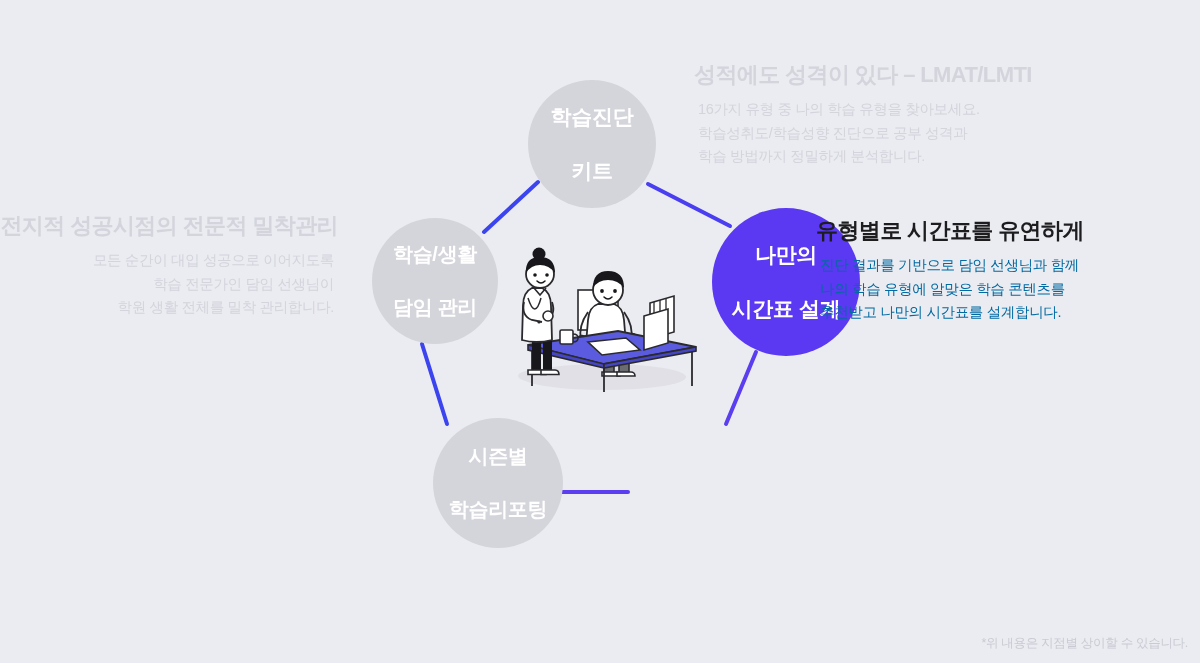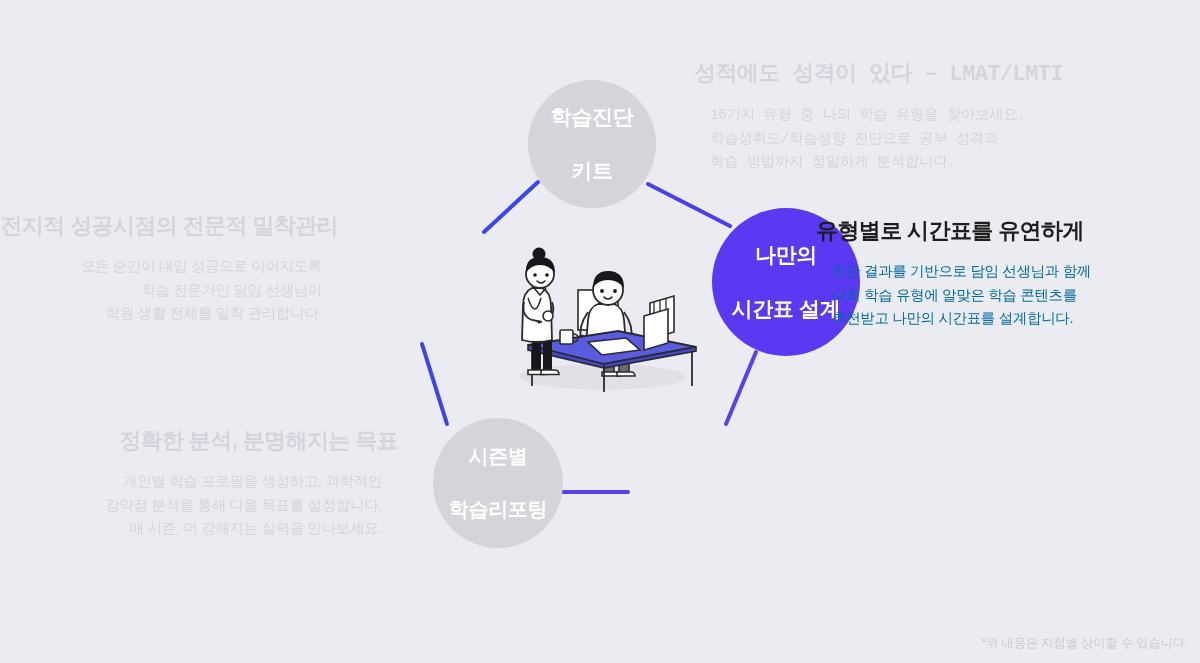--- a/index.html
+++ b/index.html
@@ -49,33 +49,33 @@
   .tblock{position:absolute;box-sizing:border-box;}
   .tblock h3{
     margin:0 0 10px 0;
     font-size:22px;
     font-weight:bold;
     letter-spacing:-0.6px;
     line-height:1.2;
     color:#d3d4dc;
   }
   .tblock p{
-    margin:16px;
+    margin:4px;
     font-size:14.5px;
     line-height:1.62;
     letter-spacing:-0.35px;
     color:#d3d4dc;
     white-space:pre-line;
   }
   .tblock.active h3{color:#1d1d1f;}
   .tblock.active p{color:#0369a1;}
   .tblock.right{text-align:left;}
   .tblock.left{text-align:right;}
 
-  #txt-diagnosis{left:694px;top:62px;width:430px;font-family:Liberation Mono, monospace;}
+  #txt-diagnosis{left:694px;top:62px;width:430px;}
   #txt-schedule {left:816px;top:218px;width:330px;}
   #txt-mentor   {left:0px;top:213px;width:350px;padding-right:12px;}
   #txt-report   {left:60px;top:428px;width:350px;padding-right:12px;}
   #txt-system   {left:800px;top:428px;width:360px;}
 
   .footnote{
     position:absolute;right:12px;bottom:11px;
     font-size:12.5px;color:#c9cad3;letter-spacing:-0.3px;
   }
 </style>
@@ -166,20 +166,24 @@
 
       <path d="M42 42 l6 7 l6 -7" fill="none" stroke="#2a2a2e" stroke-width="1.6"></path>
     </svg>
   </div>
 
   <div class="node node-grey" id="node-diagnosis">
     <span class="ln">학습진단</span>
     <span class="ln">키트</span>
   </div>
 
+  <div class="node node-grey" id="node-mentor">
+    <span class="ln">학습/생활</span>
+    <span class="ln">담임 관리</span>
+  </div>
 
   <div class="node node-active" id="node-schedule">
     <span class="ln">나만의</span>
     <span class="ln">시간표 설계</span>
   </div>
 
   <div class="node node-grey" id="node-report">
     <span class="ln">시즌별</span>
     <span class="ln">학습리포팅</span>
   </div>
@@ -199,23 +203,17 @@
 추천받고 나만의 시간표를 설계합니다.</p>
   </div>
 
   <div class="tblock left" id="txt-mentor">
     <h3>전지적 성공시점의 전문적 밀착관리</h3>
     <p>모든 순간이 대입 성공으로 이어지도록
 학습 전문가인 담임 선생님이
 학원 생활 전체를 밀착 관리합니다.</p>
   </div>
 
-  <div class="tblock left" id="txt-report">
-    <h3>정확한 분석, 분명해지는 목표</h3>
-    <p>개인별 학습 프로필을 생성하고, 과학적인
-강약점 분석을 통해 다음 목표를 설정합니다.
-매 시즌, 더 강해지는  실력을 만나보세요.</p>
-  </div>
 
 
   <div class="footnote">*위 내용은 지점별 상이할 수 있습니다.</div>
 
 </div>
 
 </body></html>

